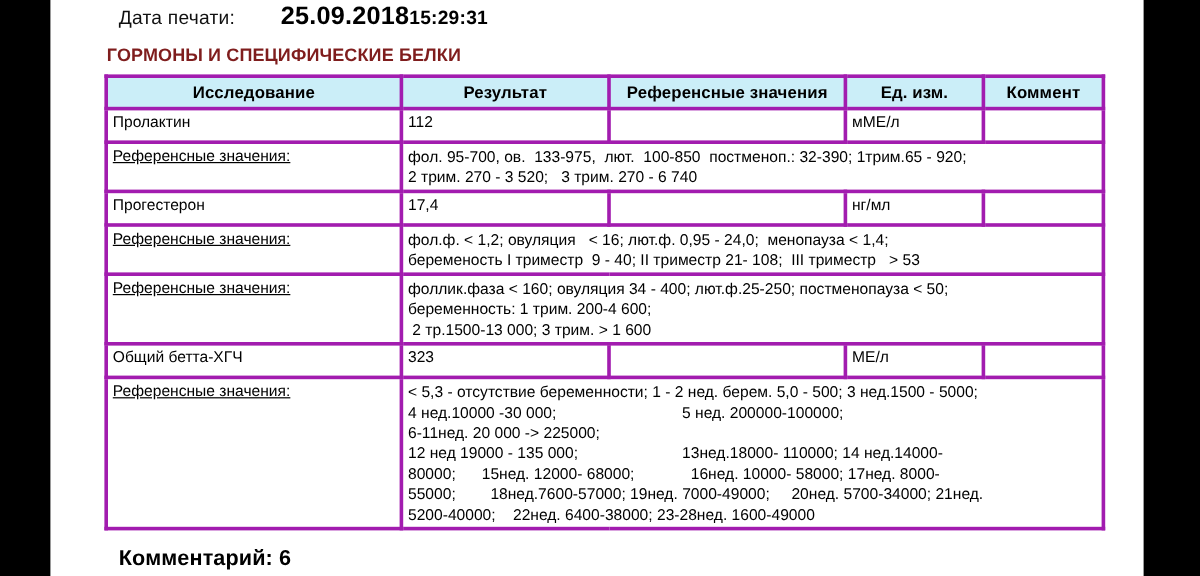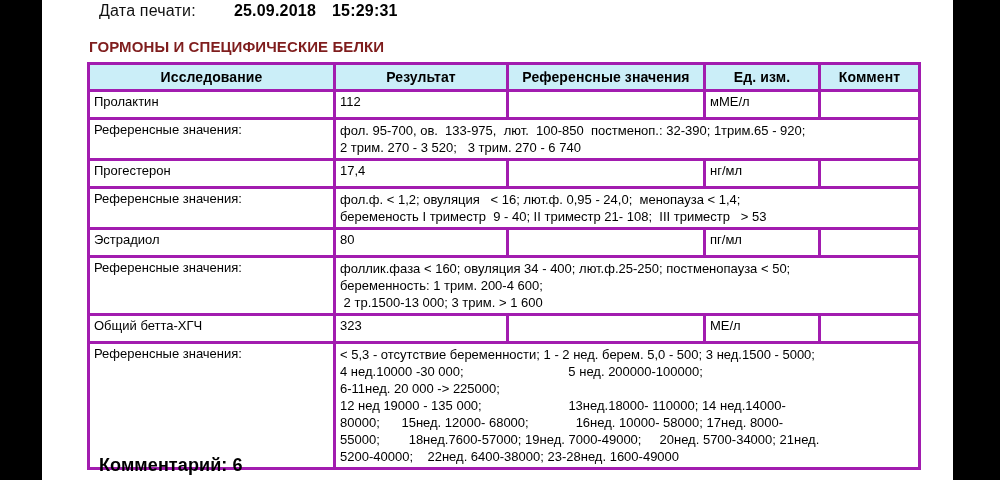--- a/index.html
+++ b/index.html
@@ -43,31 +43,30 @@
     display: flex;
     align-items: baseline;
     white-space: nowrap;
   }
   .print-date-label {
     font-size: 16px;
     color: #111111;
     letter-spacing: .2px;
   }
   .print-date-value {
-    font-size: 16px;
+    font-size: 21px;
     font-weight: bold;
     color: #000000;
     margin-left: 38px;
     letter-spacing: .2px;
   }
   .print-time-value {
     font-size: 16px;
     font-weight: bold;
     color: #000000;
-    margin-left: 16px;
     letter-spacing: .2px;
   }
 
   
   .section-title {
     position: absolute;
     left: 47px;
     top: 38px;
     font-size: 15px;
     font-weight: bold;
@@ -110,20 +109,21 @@
   col.c-unit    { width: 115px; }
   col.c-comment { width: 100px; }
 
   .row-value td { height: 21px; }
   .row-ref td {
     font-weight: normal;
   }
   .ref-label {
     font-weight: bold;
     white-space: nowrap;
+    text-decoration: underline;
   }
   .ref-body {
     white-space: pre;
     font-size: 13px;
     line-height: 17px;
     letter-spacing: 0;
   }
   .ref-body.tight { line-height: 17px; }
   .ref-body.hcg { line-height: 17px; }
 
@@ -207,27 +207,20 @@
             <td class="cell-unit">нг/мл</td>
             <td class="cell-comment"></td>
           </tr>
 
           <tr class="row-ref">
             <td class="ref-label">Референсные значения:</td>
             <td class="ref-body tight" colspan="4">фол.ф. &lt; 1,2; овуляция   &lt; 16; лют.ф. 0,95 - 24,0;  менопауза &lt; 1,4;
 беременость I триместр  9 - 40; II триместр 21- 108;  III триместр   &gt; 53</td>
           </tr>
 
-          <tr class="row-value">
-            <td class="cell-test">Эстрадиол</td>
-            <td class="cell-result">80</td>
-            <td class="cell-ref"></td>
-            <td class="cell-unit">пг/мл</td>
-            <td class="cell-comment"></td>
-          </tr>
 
           <tr class="row-ref">
             <td class="ref-label">Референсные значения:</td>
             <td class="ref-body tight" colspan="4">фоллик.фаза &lt; 160; овуляция 34 - 400; лют.ф.25-250; постменопауза &lt; 50;
 беременность: 1 трим. 200-4 600;
  2 тр.1500-13 000; 3 трим. &gt; 1 600</td>
           </tr>
 
           <tr class="row-value">
             <td class="cell-test">Общий бетта-ХГЧ</td>

